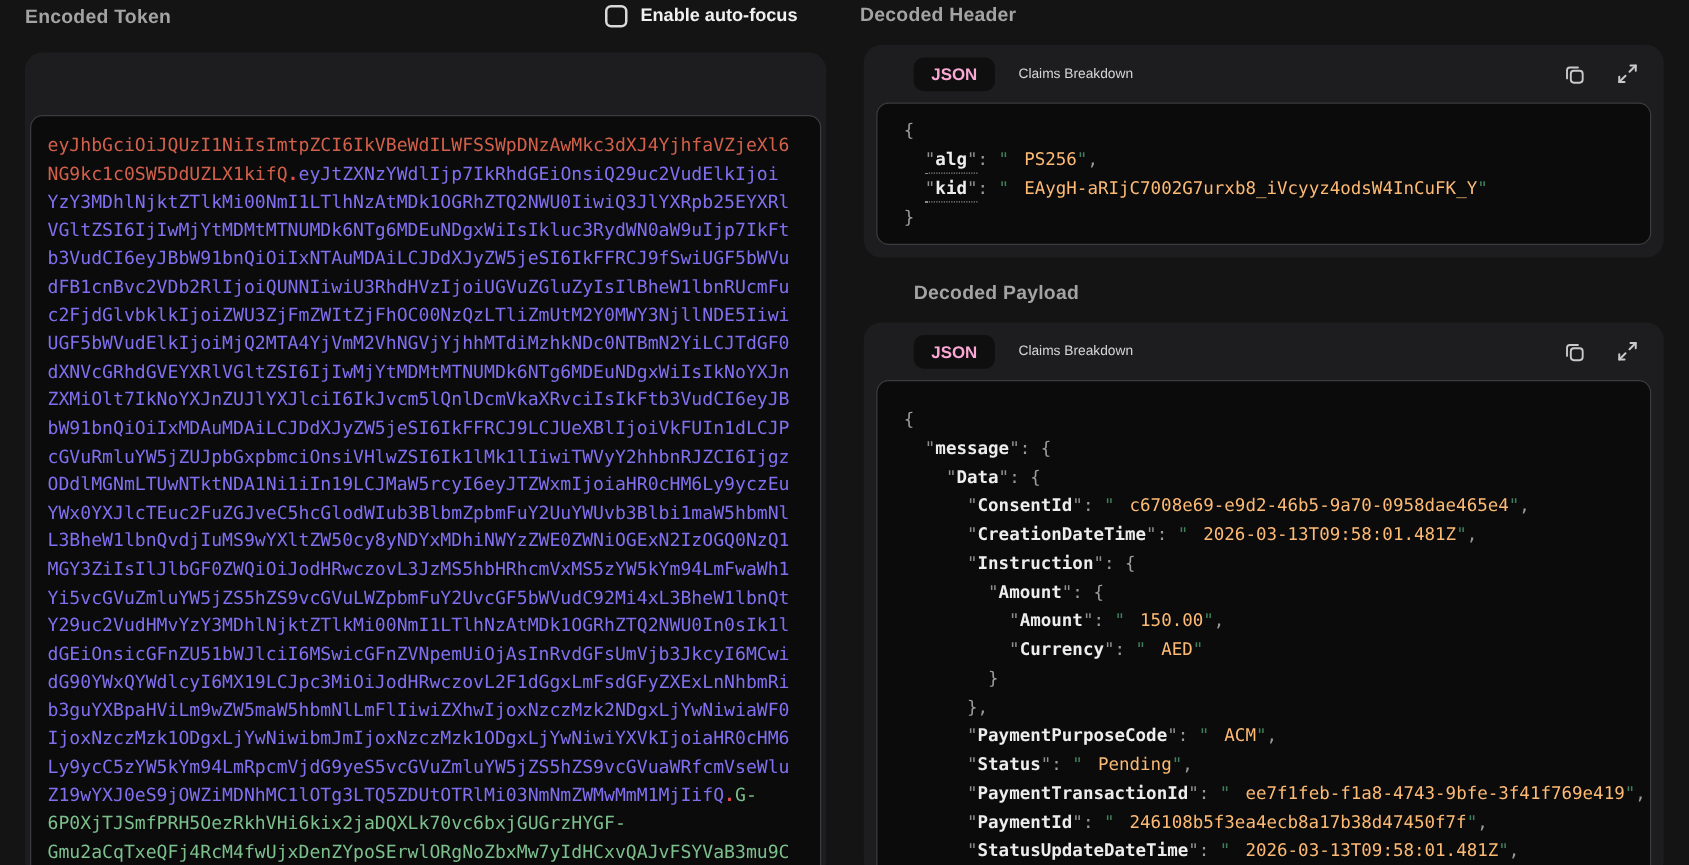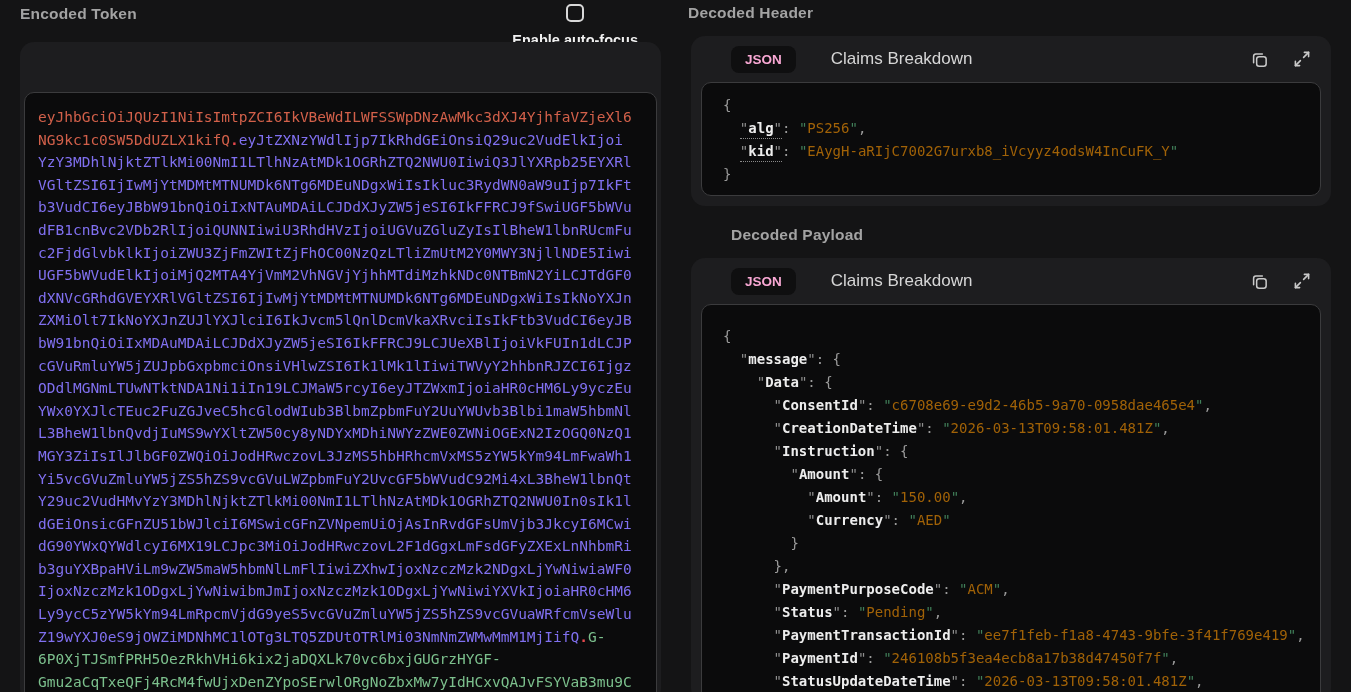--- a/index.html
+++ b/index.html
@@ -39,35 +39,35 @@
   .seg-header    { color:#d2604a; }
   .seg-payload   { color:#8070f0; }
   .seg-signature { color:#7cc08d; }
   .seg-dot       { color:#e5484d; font-weight:700; }
 
   
   .tabs-row { display:flex; align-items:center; height:46px; padding:0 20px; }
   .tab-pill { background:#0f0f10; border:none; color:#f9a8d4; font-family:"Liberation Sans",sans-serif;
               font-size:13.5px; font-weight:700; padding:6px 14px; border-radius:8px; cursor:pointer;margin-left:20px; }
   .tab-flat { background:none; border:none; color:#d6d6d6; font-family:"Liberation Sans",sans-serif;
-              font-size:17px; font-weight:500; margin-left:35px; cursor:pointer; }
+              font-size:11px; font-weight:500; margin-left:19px; cursor:pointer; }
 
   
   .json-code { font-family:"DejaVu Sans Mono", monospace; font-size:14px; line-height:23px; }
   .jline { white-space:pre; }
   .jp  { color:#9b9b9b; }             
   .jkq { color:#8f8f8f; }             
   .jk  { color:#ededed; font-weight:700; } 
   .jvq { color:#41805a; }             
-  .jv  { color:#a16207; }             
+  .jv  { color:#fdba74;margin-left:12px; }             
   .ju  { border-bottom:1px dotted #8a8a8a; padding-bottom:2px; } 
 
   
   #encoded-title { left:20px; top:5px; }
-  #autofocus-row { right:713px; top:4px;flex-direction:column; }
+  #autofocus-row { right:713px; top:4px; }
   #token-card { left:20px; top:42px; width:641px; height:660px; }
   #token-code-panel { left:4px; right:4px; top:50px; height:620px; }
 
   #decoded-header-title { left:688px; top:4px;text-align:right; }
   #header-card { left:691px; top:36px; width:640px; height:170px; }
   .json-panel-h { left:10px; right:10px; top:46px; bottom:10px; padding:11px 0 0 21px; }
 
   #decoded-payload-title { left:731px; top:226px; }
   #payload-card { left:691px; top:258px; width:640px; height:444px; }
   .json-panel-p { left:10px; right:10px; top:46px; height:398px; padding:20px 0 0 21px; }

